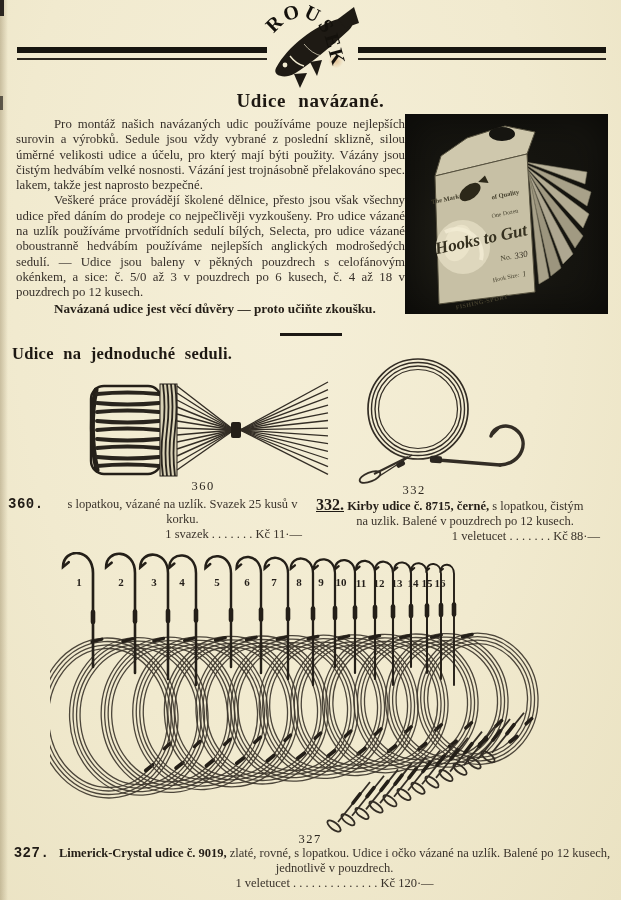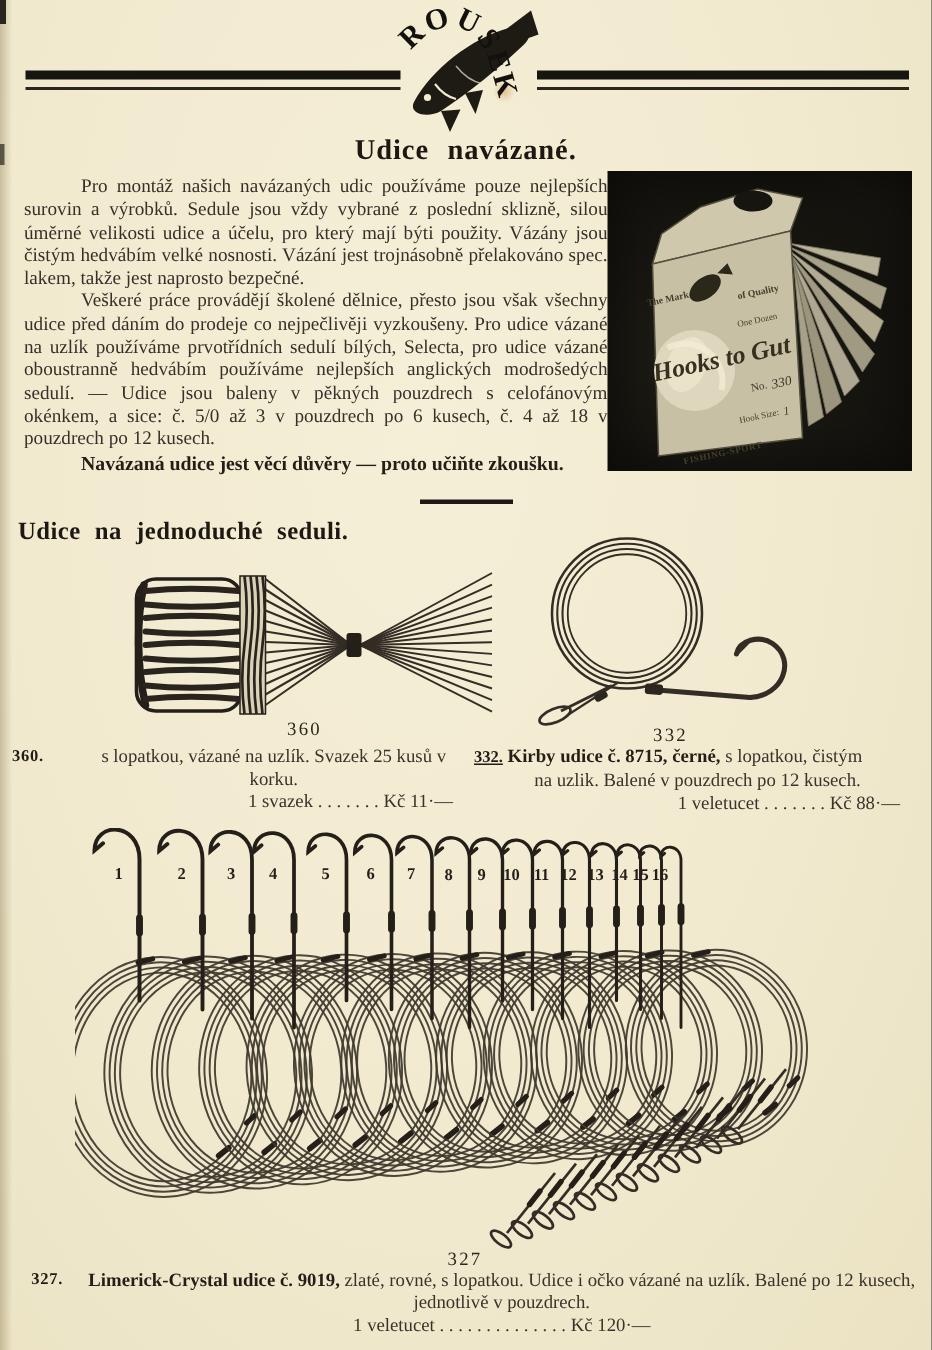--- a/index.html
+++ b/index.html
@@ -11,21 +11,21 @@
   .thin{background:#2a261e;}
   .page-title{font-size:19px;font-weight:bold;color:#1d1812;letter-spacing:.6px;word-spacing:7px;text-align:center;width:100%;}
   .intro{width:389px;font-size:12.8px;line-height:15.3px;text-align:justify;}
   .intro p{margin:0;text-indent:38px;}
   .intro p.bold{font-weight:bold;font-size:13.2px;color:#241e17;}
   .divider{background:#1c1914;height:3px;}
   .photo-box{background:#161510;box-shadow:inset 0 0 40px rgba(0,0,0,.6);}
   .section-heading{font-size:16.5px;font-weight:bold;color:#1d1812;word-spacing:5px;letter-spacing:.3px;}
   .caption{font-size:12.5px;letter-spacing:1.5px;color:#2c2720;text-align:center;}
   .item{display:flex;font-size:12.5px;line-height:15px;color:#3a332b;}
-  .item .num{font-weight:bold;font-size:11px;color:#201b15;width:47px;flex:none;letter-spacing:.5px;}
+  .item .num{font-weight:bold;font-size:14px;color:#201b15;width:47px;flex:none;letter-spacing:.5px;font-family:Liberation Mono, monospace;}
   .item .txt{flex:1;}
   .lead{font-weight:bold;color:#241e17;}
   .center{text-align:center;}
   .right{text-align:right;}
   .between{display:flex;justify-content:space-between;flex-direction:column;}
   .underline{text-decoration:underline;}
   .stain{border-radius:50%;background:radial-gradient(circle,rgba(190,110,30,.35),rgba(190,110,30,0) 70%);}
   .left-shade{background:linear-gradient(90deg,rgba(110,90,50,.30),rgba(110,90,50,0));}
   .corner-nick{background:#2a2520;}
   svg text{font-family:"Liberation Serif",serif;}
@@ -169,32 +169,32 @@
       <path d="M58,101 L24,118" stroke-width="2"></path>
       <path d="M62,99 L28,121" stroke-width="1.4"></path>
       <ellipse cx="20" cy="121" rx="11" ry="4.5" transform="rotate(-22 20 121)" stroke-width="1.8"></ellipse>
       <path d="M88,104 L150,109" stroke-width="3.4" stroke-linecap="round"></path>
       <path d="M150,109 C172,108 181,84 165,73 C156,67 143,71 141,80" stroke-width="3.4" stroke-linecap="round"></path>
       <path d="M141,80 l7,-7" stroke-width="2.4" stroke-linecap="round"></path>
     </g>
     <rect x="80" y="100" width="12" height="7" rx="2" fill="#2b2620" transform="rotate(4 86 103)"></rect>
     <rect x="46" y="106" width="9" height="5" rx="2" fill="#2b2620" transform="rotate(-28 50 108)"></rect>
   </svg>
-  <div class="abs caption" style="left:417px;top:483px;width:60px;">332</div>
+  <div class="abs caption" style="left:384px;top:483px;width:60px;">332</div>
 
   <div class="abs item" style="left:8px;top:497px;width:302px;">
     <div class="num">360.</div>
     <div class="txt">
       <div class="center">s lopatkou, vázané na uzlík. Svazek 25 kusů v korku.</div>
       <div class="right" style="padding-right:8px;">1 svazek . . . . . . . Kč 11·—</div>
     </div>
   </div>
 
   <div class="abs" style="left:316px;top:497px;width:298px;font-size:12.5px;line-height:15px;color:#3a332b;">
-    <div><span class="num underline" style="font-weight:bold;font-size:11px;color:#201b15;">332.</span><span class="lead"> Kirby udice č. 8715, černé,</span><span> s lopatkou, čistým</span></div>
+    <div><span class="num underline" style="font-weight:bold;font-size:16px;color:#201b15;">332.</span><span class="lead"> Kirby udice č. 8715, černé,</span><span> s lopatkou, čistým</span></div>
     <div class="center">na uzlik. Balené v pouzdrech po 12 kusech.</div>
     <div class="right" style="padding-right:14px;">1 veletucet . . . . . . . Kč 88·—</div>
   </div>
 
   <svg class="abs" style="left:50px;top:552px;" width="520" height="286" viewBox="0 0 520 286" id="bigIllo">
       <g transform="rotate(-3 58 166)">
         <ellipse cx="58" cy="166" rx="70" ry="80" fill="none" stroke="#3e372e" stroke-width="1.3" opacity="0.92"></ellipse>
         <ellipse cx="58" cy="166" rx="66.5" ry="76.5" fill="none" stroke="#3e372e" stroke-width="1.3" opacity="0.92"></ellipse>
         <ellipse cx="58" cy="166" rx="63" ry="73" fill="none" stroke="#3e372e" stroke-width="1.3" opacity="0.92"></ellipse>
         <ellipse cx="58" cy="166" rx="59.5" ry="69.5" fill="none" stroke="#3e372e" stroke-width="1.3" opacity="0.92"></ellipse>

